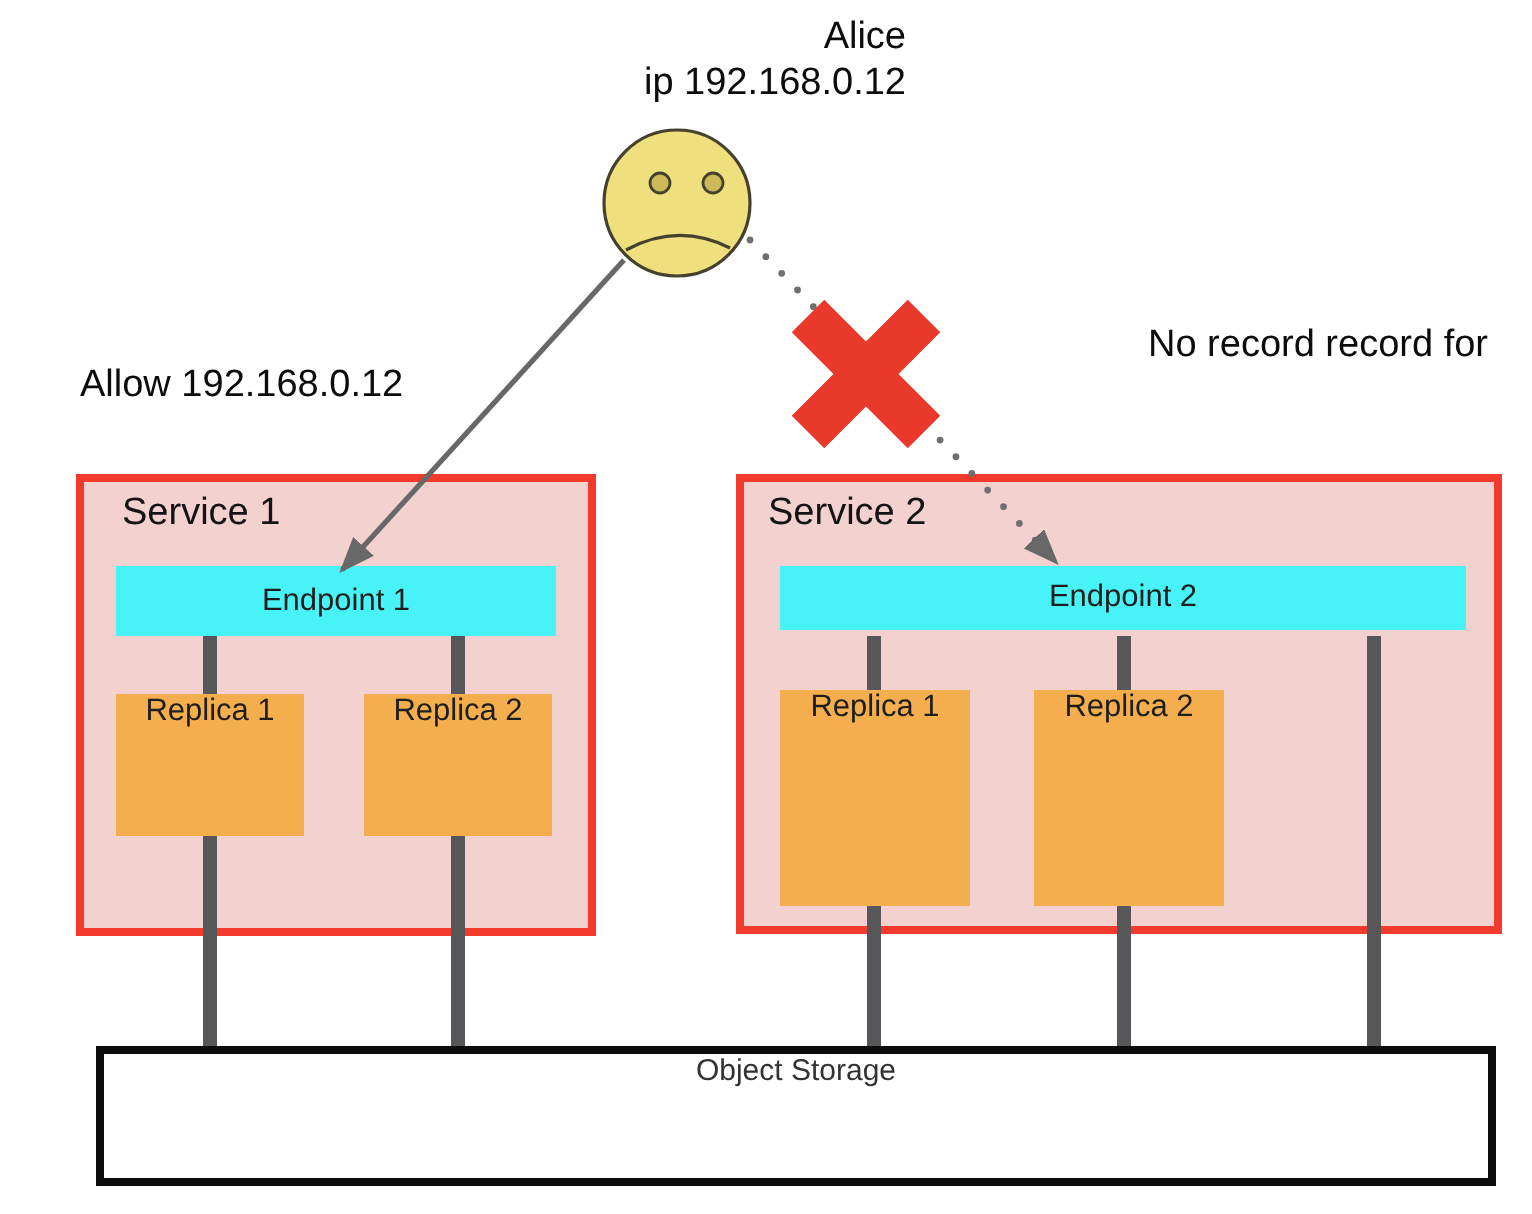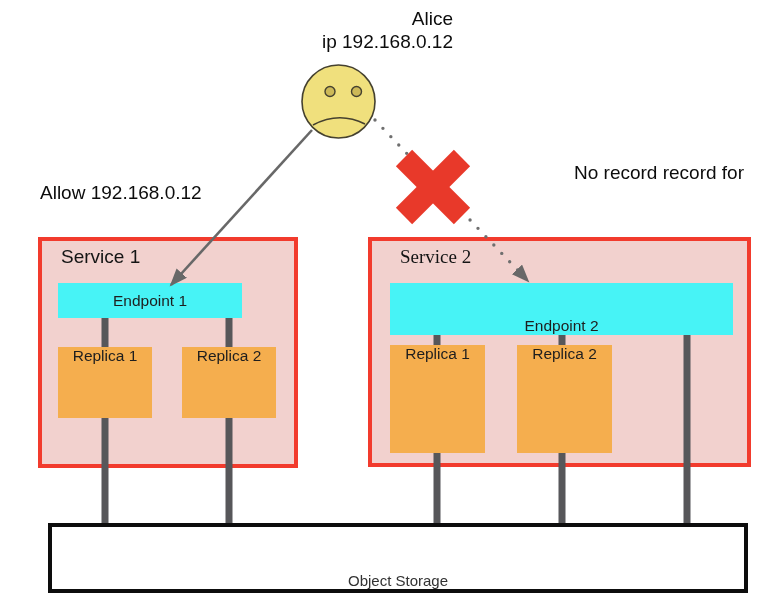--- a/index.html
+++ b/index.html
@@ -22,21 +22,21 @@
     font-size:15.5px;color:#1e1e1e;
   }
   .replica{
     position:absolute;background:#f5ae4e;z-index:3;
     display:flex;align-items:flex-start;justify-content:center;
     font-size:15.5px;color:#1e1e1e;
   }
   .storage{
     position:absolute;left:48px;top:523px;width:700px;height:70px;
     background:#ffffff;border:4px solid #0d0d0d;box-sizing:border-box;z-index:3;
-    display:flex;align-items:flex-end;justify-content:center;
+    display:flex;align-items:flex-start;justify-content:center;
     font-size:15px;color:#333333;
   }
   #connector-layer{z-index:2;}
   #figure-layer{z-index:4;}
   .note-layer{z-index:5;}
 </style>
 </head>
 <body>
 
 <div class="canvas">
@@ -44,33 +44,33 @@
   <svg id="connector-layer" class="layer" width="766" height="607" viewBox="0 0 766 607">
     <line x1="105" y1="316" x2="105" y2="527" stroke="#57575a" stroke-width="7"></line>
     <line x1="229" y1="316" x2="229" y2="527" stroke="#57575a" stroke-width="7"></line>
     <line x1="437" y1="318" x2="437" y2="527" stroke="#57575a" stroke-width="7"></line>
     <line x1="562" y1="318" x2="562" y2="527" stroke="#57575a" stroke-width="7"></line>
     <line x1="687" y1="318" x2="687" y2="527" stroke="#57575a" stroke-width="7"></line>
   </svg>
 
   <div class="service" style="left:38px;top:237px;width:260px;height:231px;"></div>
   <div class="service-title lbl" style="left:61px;top:246px;">Service 1</div>
-  <div class="endpoint" style="left:58px;top:283px;width:184px;height:35px;">
+  <div class="endpoint" style="left:58px;top:283px;width:220px;height:35px;">
     <span>Endpoint 1</span>
   </div>
   <div class="replica" style="left:58px;top:347px;width:94px;height:71px;">
     <span>Replica 1</span>
   </div>
   <div class="replica" style="left:182px;top:347px;width:94px;height:71px;">
     <span>Replica 2</span>
   </div>
 
   <div class="service" style="left:368px;top:237px;width:383px;height:230px;"></div>
-  <div class="service-title lbl" style="left:400px;top:246px;font-family:Liberation Serif, serif;">Service 2</div>
-  <div class="endpoint" style="left:390px;top:283px;width:343px;height:52px;align-items:flex-end;">
+  <div class="service-title lbl" style="left:384px;top:246px;">Service 2</div>
+  <div class="endpoint" style="left:390px;top:283px;width:343px;height:32px;">
     <span>Endpoint 2</span>
   </div>
   <div class="replica" style="left:390px;top:345px;width:95px;height:108px;">
     <span>Replica 1</span>
   </div>
   <div class="replica" style="left:517px;top:345px;width:95px;height:108px;">
     <span>Replica 2</span>
   </div>
 
   <div class="storage">

